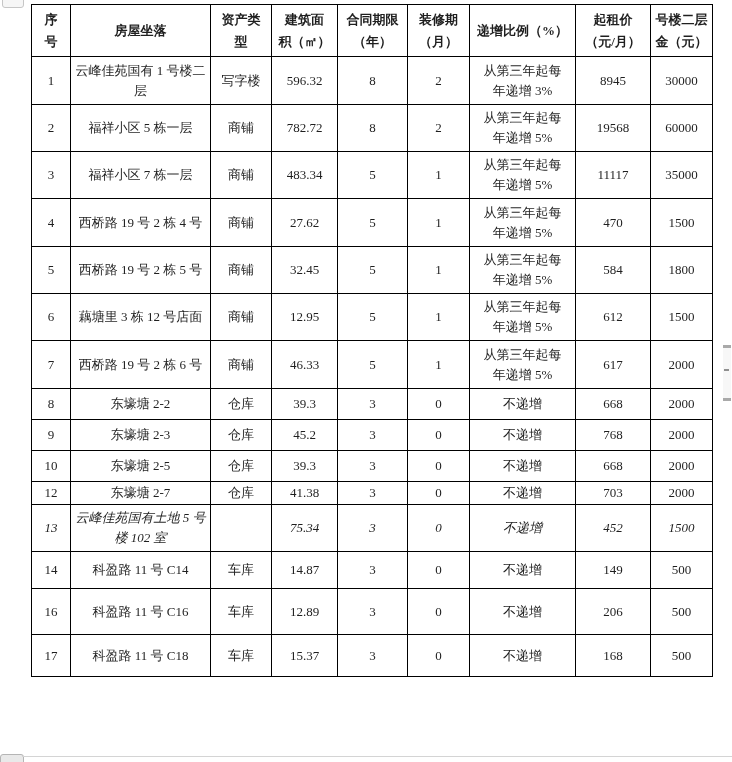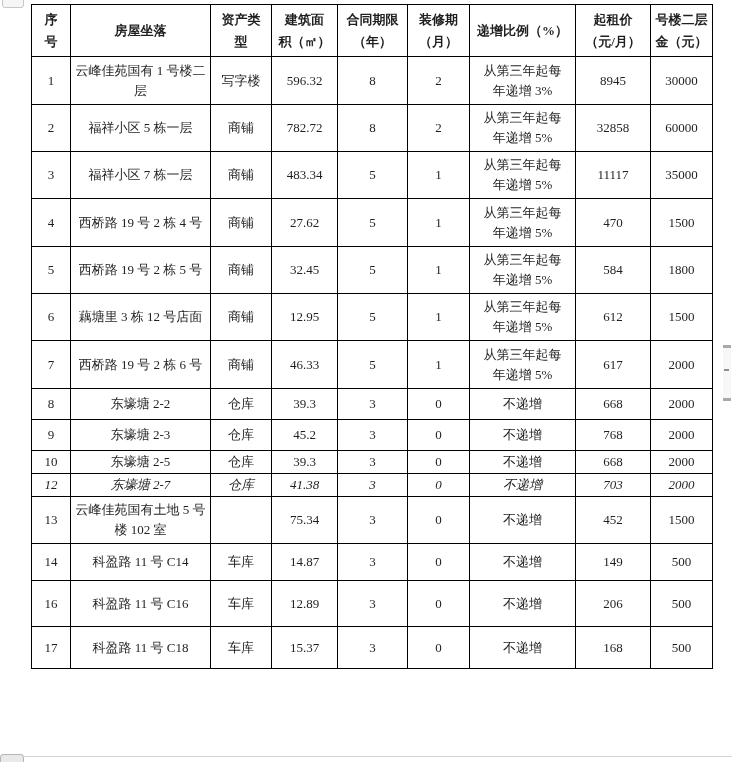--- a/index.html
+++ b/index.html
@@ -193,21 +193,21 @@
             <div>8</div>
           </td>
           <td>
             <div>2</div>
           </td>
           <td>
             <div>从第三年起每</div>
             <div>年递增 5%</div>
           </td>
           <td>
-            <div>32858</div>
+            <div>19568</div>
           </td>
           <td>
             <div>60000</div>
           </td>
         </tr>
         <tr style="height: 47px;">
           <td>
             <div>3</div>
           </td>
           <td class="loc">
@@ -407,21 +407,21 @@
           <td>
             <div>不递增</div>
           </td>
           <td>
             <div>768</div>
           </td>
           <td>
             <div>2000</div>
           </td>
         </tr>
-        <tr style="height: 23px;">
+        <tr style="height: 31px;">
           <td>
             <div>10</div>
           </td>
           <td class="loc">
             <div>东壕塘 2-5</div>
           </td>
           <td>
             <div>仓库</div>
           </td>
           <td>
@@ -436,21 +436,21 @@
           <td>
             <div>不递增</div>
           </td>
           <td>
             <div>668</div>
           </td>
           <td>
             <div>2000</div>
           </td>
         </tr>
-        <tr style="height: 21px; font-style: italic;">
+        <tr style="height: 21px;">
           <td>
             <div>12</div>
           </td>
           <td class="loc">
             <div>东壕塘 2-7</div>
           </td>
           <td>
             <div>仓库</div>
           </td>
           <td>
@@ -465,21 +465,21 @@
           <td>
             <div>不递增</div>
           </td>
           <td>
             <div>703</div>
           </td>
           <td>
             <div>2000</div>
           </td>
         </tr>
-        <tr style="height: 47px;">
+        <tr style="height: 47px; font-style: italic;">
           <td>
             <div>13</div>
           </td>
           <td class="loc">
             <div>云峰佳苑国有土地 5 号楼 102 室</div>
           </td>
           <td>
             <div></div>
           </td>
           <td>

